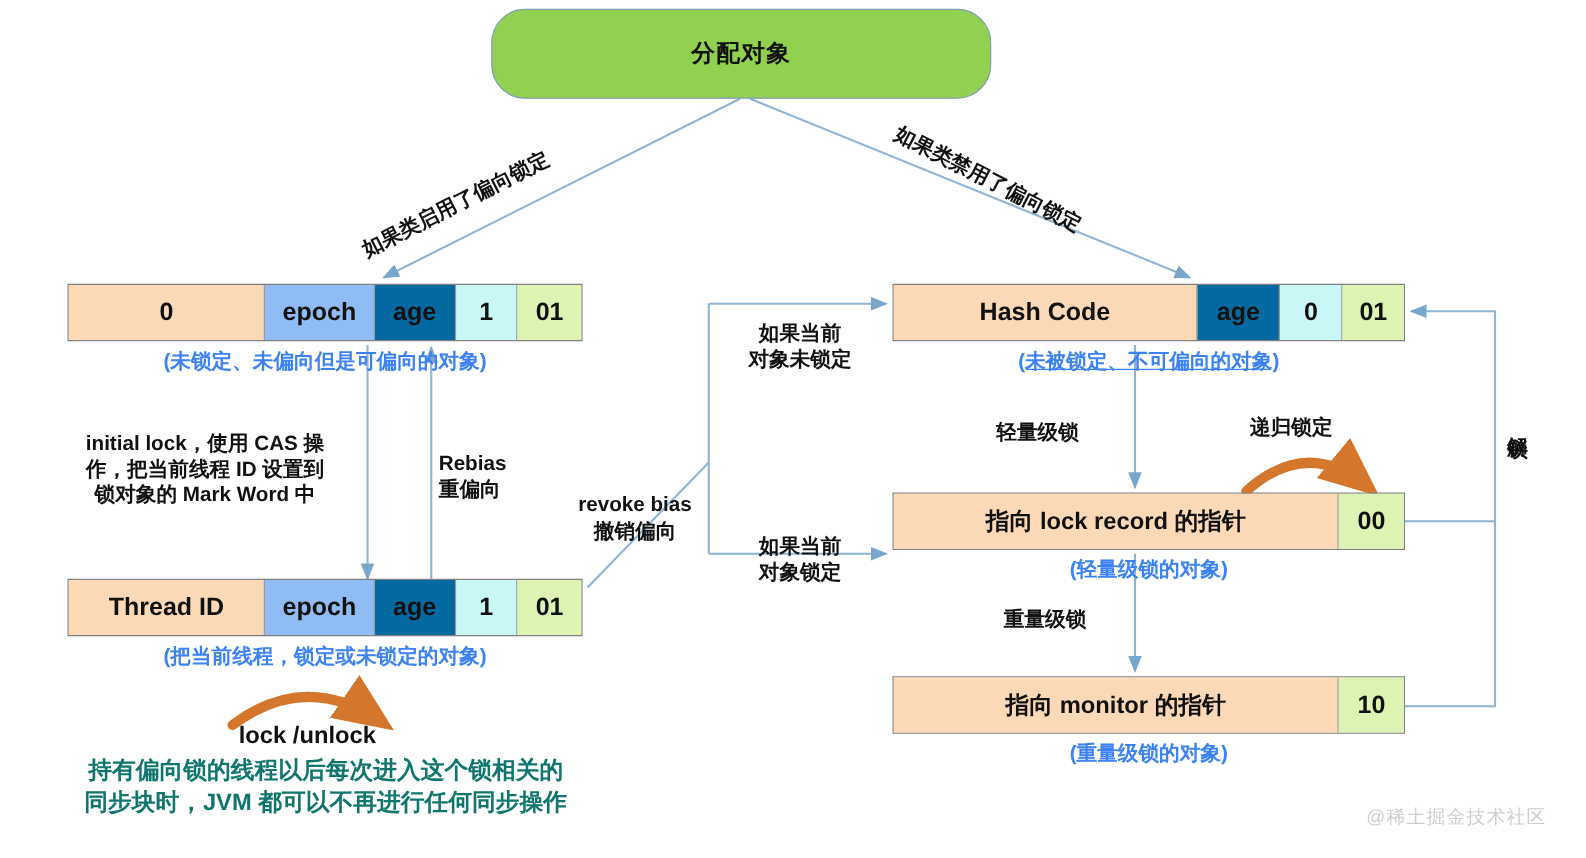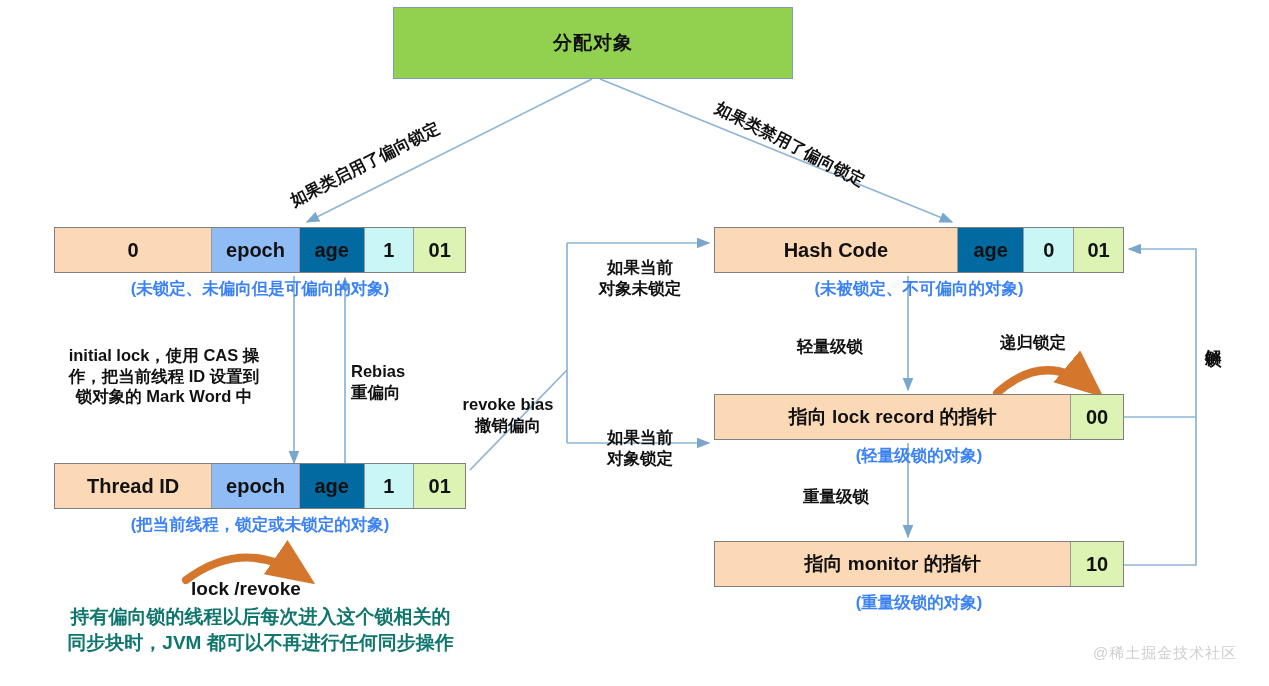--- a/index.html
+++ b/index.html
@@ -2,21 +2,21 @@
 <html><head>
 <meta charset="utf-8">
 <style>
   html,body{margin:0;padding:0;background:#ffffff;}
   body{width:1269px;height:686px;position:relative;overflow:hidden;
        font-family:"Liberation Sans","DejaVu Sans",sans-serif;color:#1a1a1a;}
   #canvas{position:absolute;inset:0;}
   svg.wires{position:absolute;left:0;top:0;width:1269px;height:686px;pointer-events:none;}
 
   
-  .node{position:absolute;box-sizing:border-box;}
+  .node{position:absolute;box-sizing:border-box;border-radius:27px;}
   .top-box{background:#92d050;border:1px solid #7f9db9;
            display:flex;align-items:center;justify-content:center;
            font-size:19px;font-weight:600;letter-spacing:1px;color:#111;}
 
   .markword{position:absolute;display:flex;box-sizing:border-box;
             border:1px solid #808080;}
   .cell{display:flex;align-items:center;justify-content:center;
         box-sizing:border-box;font-size:20px;font-weight:600;color:#111;
         border-right:1px solid #9a9a9a;height:100%;}
   .cell:last-child{border-right:none;}
@@ -116,21 +116,21 @@
     <div class="cell c-green" style="width:51px;">01</div>
   </div>
   <div class="caption" style="left:44px;top:514px;width:432px;">(把当前线程，锁定或未锁定的对象)</div>
 
   <div class="markword" style="left:714px;top:227px;width:410px;height:46px;">
     <div class="cell c-orange" style="width:244px;">Hash Code</div>
     <div class="cell c-purple" style="width:67px;">age</div>
     <div class="cell c-cyan" style="width:50px;">0</div>
     <div class="cell c-green" style="width:49px;">01</div>
   </div>
-  <div class="caption" style="left:714px;top:278px;width:410px;">(未被锁定、不可偏向的对象)</div>
+  <div class="caption" style="left:714px;top:278px;width:410px;text-decoration:underline;">(未被锁定、不可偏向的对象)</div>
 
   <div class="markword" style="left:714px;top:394px;width:410px;height:46px;">
     <div class="cell c-orange" style="width:358px;font-size:19px;">指向 lock record 的指针</div>
     <div class="cell c-green" style="width:52px;">00</div>
   </div>
   <div class="caption" style="left:714px;top:445px;width:410px;">(轻量级锁的对象)</div>
 
   <div class="markword" style="left:714px;top:541px;width:410px;height:46px;">
     <div class="cell c-orange" style="width:358px;font-size:19px;">指向 monitor 的指针</div>
     <div class="cell c-green" style="width:52px;">10</div>
@@ -154,20 +154,20 @@
 对象锁定</div>
 
   <div class="label" style="left:797px;top:336px;">轻量级锁</div>
 
   <div class="label" style="left:1000px;top:332px;">递归锁定</div>
 
   <div class="label" style="left:803px;top:486px;">重量级锁</div>
 
   <div class="label vert" style="left:1203px;top:336px;">解锁</div>
 
-  <div class="lockunlock" style="left:191px;top:578px;">lock /revoke</div>
+  <div class="lockunlock" style="left:191px;top:578px;">lock /unlock</div>
 
   <div class="bottom-note" style="left:8px;top:604px;width:505px;">持有偏向锁的线程以后每次进入这个锁相关的
 同步块时，JVM 都可以不再进行任何同步操作</div>
 
   <div class="watermark" style="left:1093px;top:644px;">@稀土掘金技术社区</div>
 
 </div>
 
 </body></html>

